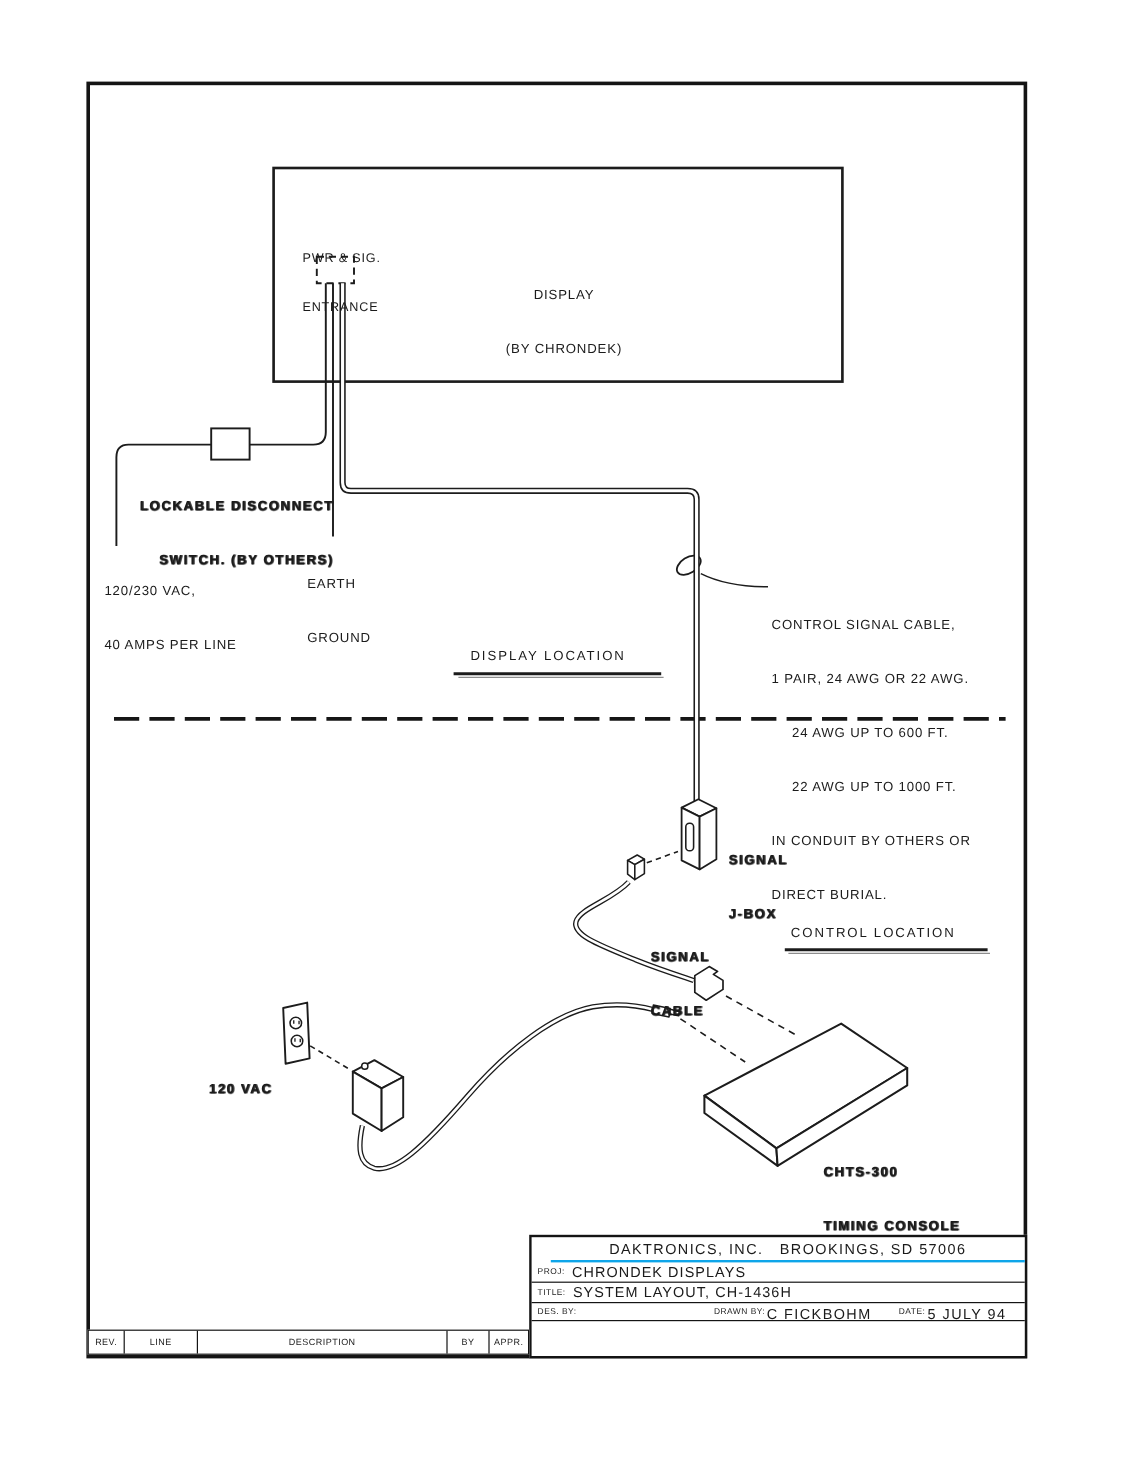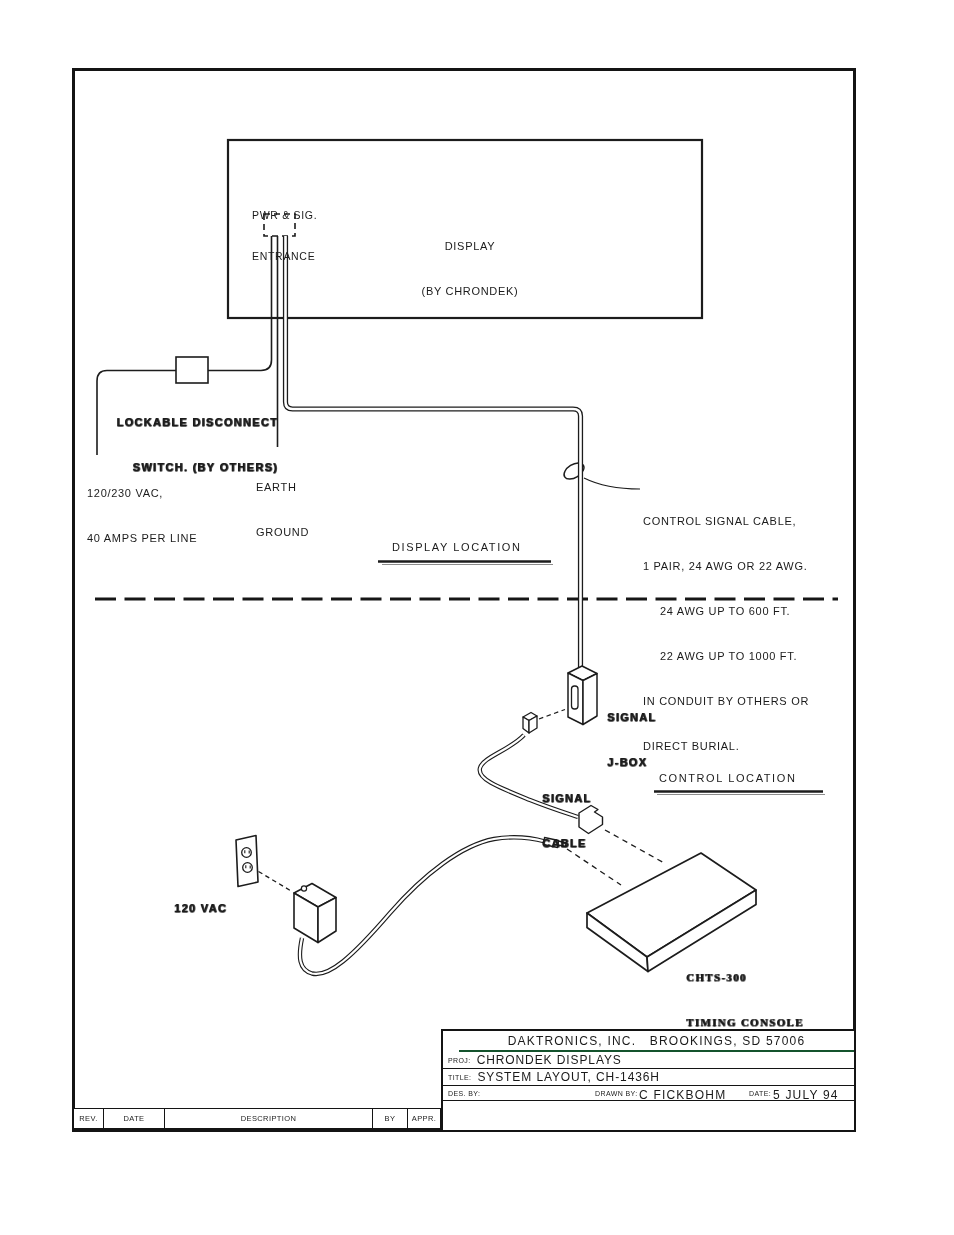--- a/index.html
+++ b/index.html
@@ -13,21 +13,21 @@
   .sm{font-size:10.5px;line-height:13.5px;}
   .ctr{text-align:center;}
   .smudge{font-weight:700;letter-spacing:1.3px;
           text-shadow:1px 0 0 rgba(25,25,25,.72),0 1px 0 rgba(25,25,25,.5),1px 1px 0 rgba(25,25,25,.35);}
   .section{font-size:11px;letter-spacing:1.6px;}
   .ind{margin-left:17px;}
   
   #title-block{position:absolute;left:441px;top:1029px;width:415px;height:103px;
                border:2.5px solid #141414;box-sizing:border-box;background:#fff;}
   #title-block .row{box-sizing:border-box;}
-  .tb-company{height:21px;border-bottom:2px solid #14532d;display:flex;align-items:center;
+  .tb-company{height:21px;border-bottom:2px solid #0ea5e9;display:flex;align-items:center;
               justify-content:center;font-size:12px;letter-spacing:1.2px;white-space:pre;margin-left:16px;}
   .tb-line{height:17px;border-bottom:1.5px solid #141414;display:flex;align-items:center;}
   .tb-tag{font-size:7px;letter-spacing:.4px;margin-left:5px;color:#222;}
   .tb-val{font-size:12px;letter-spacing:.9px;margin-left:6px;white-space:pre;}
   .tb-desby{height:15px;border-bottom:1.5px solid #141414;position:relative;}
   .tb-desby .tag{position:absolute;font-size:7px;letter-spacing:.4px;top:4px;color:#222;}
   .tb-desby .val{position:absolute;font-size:12px;letter-spacing:1.2px;top:1.5px;white-space:pre;}
   .tb-bottom{height:28px;display:flex;}
   .tb-rev{width:49px;border-right:1.5px solid #141414;box-sizing:border-box;
           font-size:8px;font-weight:700;padding:3px 0 0 4px;letter-spacing:.2px;}
@@ -174,21 +174,21 @@
     <div>J-BOX</div>
   </div>
 
   <div class="lbl smudge" style="left:542px;top:761px;">
     <div>SIGNAL</div>
     <div>CABLE</div>
   </div>
 
   <div class="lbl smudge" style="left:174px;top:853px;margin-top:48px;">120 VAC</div>
 
-  <div class="lbl smudge" style="left:686px;top:940px;font-family:Liberation Serif, serif;">
+  <div class="lbl smudge" style="left:686px;top:940px;">
     <div>CHTS-300</div>
     <div>TIMING CONSOLE</div>
   </div>
 
   <div id="title-block">
     <div class="row tb-company">DAKTRONICS, INC.   BROOKINGS, SD 57006</div>
     <div class="row tb-line">
       <span class="tb-tag">PROJ:</span>
       <span class="tb-val">CHRONDEK DISPLAYS</span>
     </div>
@@ -200,19 +200,19 @@
       <span class="tag" style="left:5px;">DES. BY:</span>
       <span class="tag" style="left:152px;">DRAWN BY:</span>
       <span class="val" style="left:196px;">C FICKBOHM</span>
       <span class="tag" style="left:306px;">DATE:</span>
       <span class="val" style="left:330px;">5 JULY 94</span>
     </div>
   </div>
 
   <div id="rev-strip">
     <div class="cell" style="width:30px;">REV.</div>
-    <div class="cell" style="width:61px;">DATE</div>
+    <div class="cell" style="width:61px;">LINE</div>
     <div class="cell" style="width:208px;">DESCRIPTION</div>
     <div class="cell" style="width:35px;">BY</div>
     <div class="cell" style="flex:1;">APPR.</div>
   </div>
 
 </div>
 
 </body></html>

